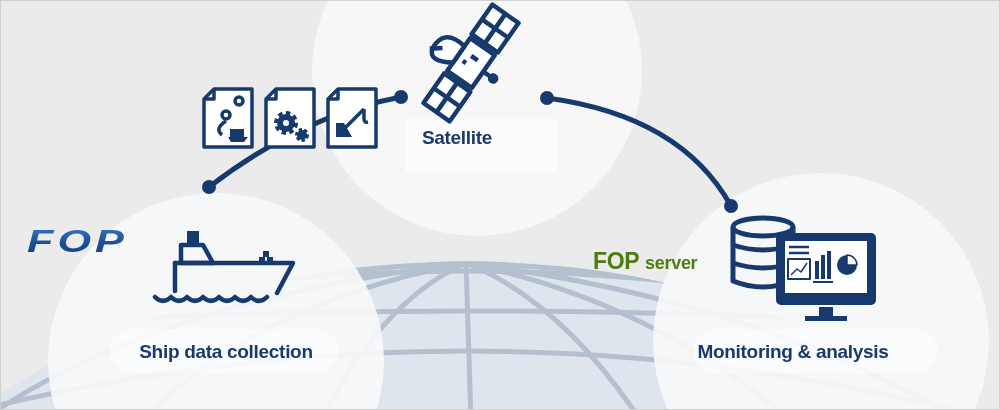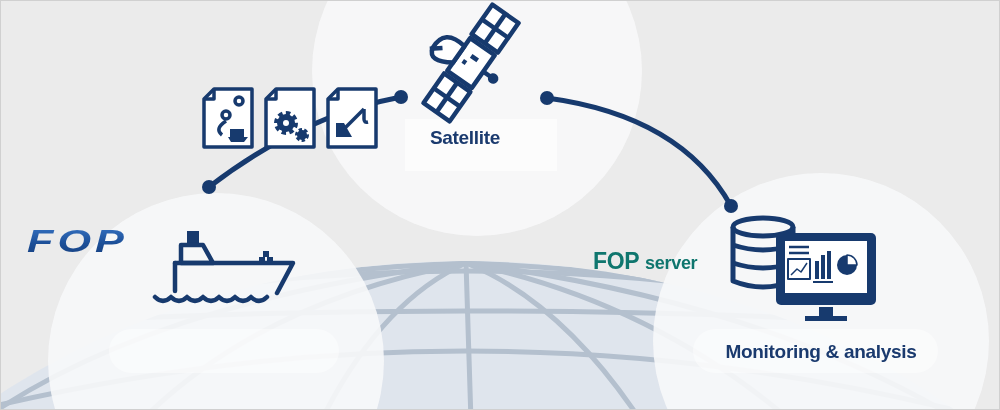--- a/index.html
+++ b/index.html
@@ -8,24 +8,24 @@
     position:relative; width:998px; height:408px;
     border:1px solid #d0d0d0; background:#ebebeb; overflow:hidden;
     font-family:"Liberation Sans", sans-serif;
   }
   svg.layer { position:absolute; left:0; top:0; }
   .label {
     position:absolute; color:#1a3a6e; font-weight:bold;
     font-family:"Liberation Sans", sans-serif; text-align:center;
     white-space:nowrap; letter-spacing:-0.3px;
   }
-  .lbl-sat { left:384px; top:125px; width:160px; font-size:19px; line-height:23px;text-align:center; }
+  .lbl-sat { left:376px; top:125px; width:160px; font-size:19px; line-height:23px;text-align:center; }
   .lbl-ship { left:110px; top:340px; width:230px; font-size:19px; }
-  .lbl-mon { left:700px; top:340px; width:240px; font-size:19px; }
-  .lbl-fop-server { left:592px; top:247px; font-size:23px; text-align:left; color:#0f766e; }
+  .lbl-mon { left:672px; top:340px; width:240px; font-size:19px; }
+  .lbl-fop-server { left:592px; top:247px; font-size:23px; text-align:left; color:#4d7c0f; }
   .lbl-fop-server .small { font-size:18px; }
   .fop-logo {
     position:absolute; left:26px; top:222px; font-size:32px; font-weight:bold;
     font-style:italic; color:#1f5aa8; letter-spacing:3px; transform:scaleX(1.35); transform-origin:left;
     font-family:"Liberation Sans", sans-serif;
     background:linear-gradient(180deg,#3a78c9 0%,#1c4f98 55%,#153d7a 100%);
     -webkit-background-clip:text; background-clip:text; -webkit-text-fill-color:transparent;
   }
 </style>
 </head>
@@ -153,18 +153,19 @@
       <circle cx="846" cy="264" r="10" fill="#173a6e" stroke="none"></circle>
       <path d="M846 264 V254 A10 10 0 0 1 856 264 Z" fill="#fff" stroke="#173a6e" stroke-width="1.5"></path>
     </g>
   </svg>
 
   <div class="fop-logo">FOP</div>
 
   <div class="label lbl-sat">
     <div>Satellite</div>
   </div>
+  <div class="label lbl-ship">Ship data collection</div>
   <div class="label lbl-mon">Monitoring &amp; analysis</div>
   <div class="label lbl-fop-server">
     <span>FOP</span>
     <span class="small">server</span>
   </div>
 </div>
 
 </body></html>

